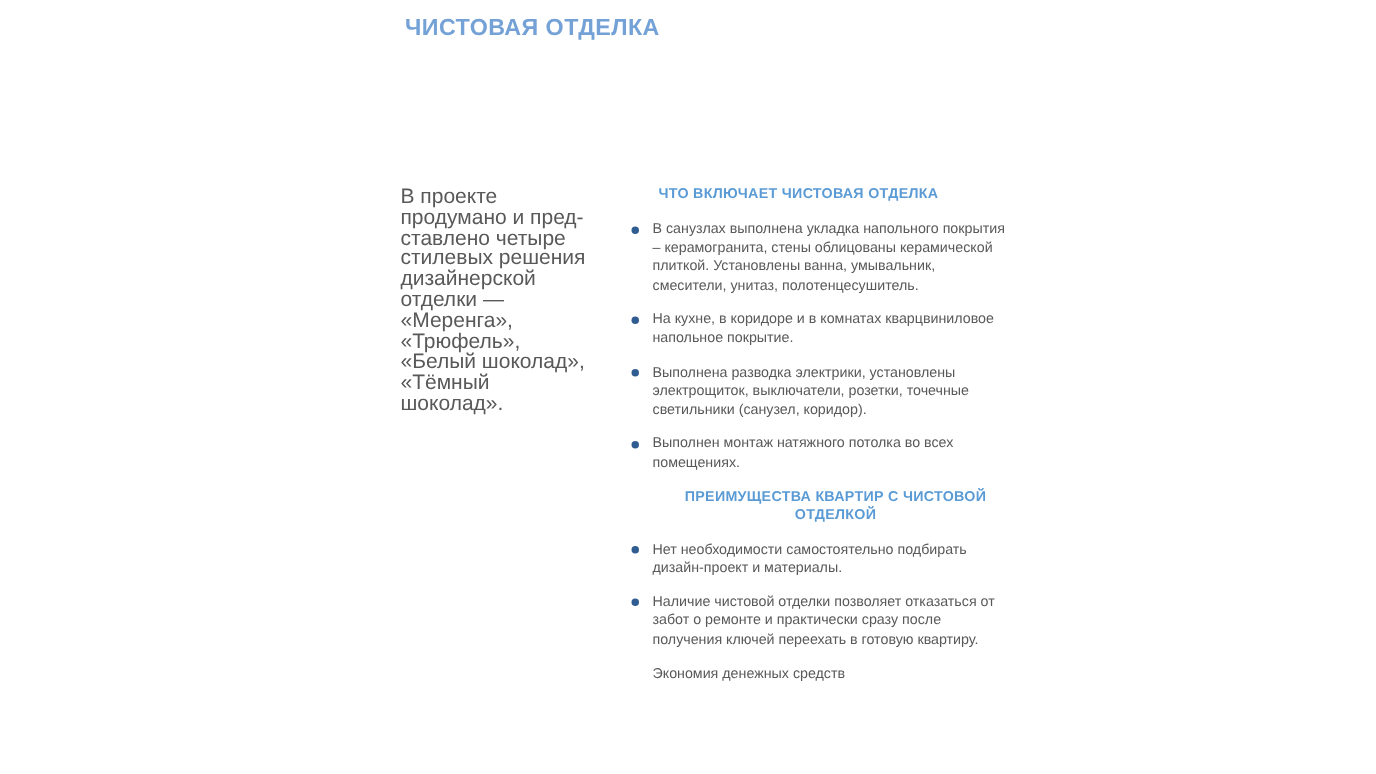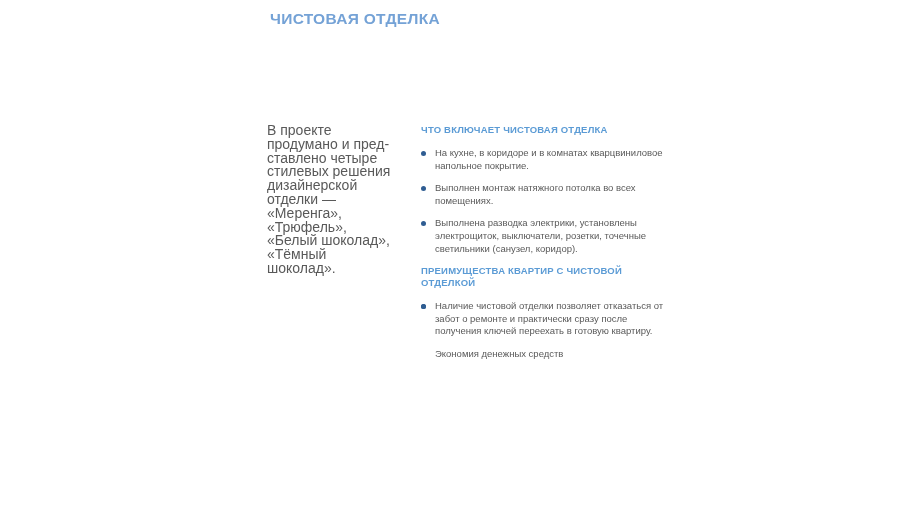--- a/index.html
+++ b/index.html
@@ -40,23 +40,25 @@
     top: 124px;
     width: 254px;
   }
   .section-heading {
     font-size: 9.5px;
     font-weight: 700;
     letter-spacing: 0.2px;
     color: #5b9bd5;
     line-height: 12px;
     margin-bottom: 11px;
+    margin-left: 18px;
   }
   .section-heading.second {
     margin-top: 6px;
+    text-align: center;
   }
   ul.bullet-list {
     list-style: none;
     margin: 0 0 5px 0;
     padding: 0;
   }
   ul.bullet-list li {
     position: relative;
     padding-left: 14px;
     font-size: 9.5px;
@@ -83,37 +85,42 @@
 
   <div class="intro-col">В проекте продумано и пред­ставлено четыре стилевых решения дизайнерской отделки — «Меренга», «Трюфель», «Белый шоколад», «Тёмный шоколад».</div>
 
   <div class="content-col">
 
     <h2 class="section-heading">ЧТО ВКЛЮЧАЕТ ЧИСТОВАЯ ОТДЕЛКА</h2>
 
     <ul class="bullet-list">
       <li>
         <span class="bullet-dot"></span>
+        <span>В санузлах выполнена укладка напольного покрытия – керамогранита, стены облицованы керамической плиткой. Установлены ванна, умывальник, смесители, унитаз, полотенцесушитель.</span>
+      </li>
+      <li>
+        <span class="bullet-dot"></span>
         <span>На кухне, в коридоре и в комнатах кварцвиниловое напольное покрытие.</span>
       </li>
       <li>
         <span class="bullet-dot"></span>
-        <span>Выполнен монтаж натяжного потолка во всех помещениях.</span>
+        <span>Выполнена разводка электрики, установлены электрощиток, выключатели, розетки, точечные светильники (санузел, коридор).</span>
       </li>
       <li>
         <span class="bullet-dot"></span>
-        <span>Выполнена разводка электрики, установлены электрощиток, выключатели, розетки, точечные светильники (санузел, коридор).</span>
+        <span>Выполнен монтаж натяжного потолка во всех помещениях.</span>
       </li>
     </ul>
 
     <h2 class="section-heading second">ПРЕИМУЩЕСТВА КВАРТИР С ЧИСТОВОЙ ОТДЕЛКОЙ</h2>
 
     <ul class="bullet-list">
       <li>
         <span class="bullet-dot"></span>
+        <span>Нет необходимости самостоятельно подбирать дизайн-проект и материалы.</span>
       </li>
       <li>
         <span class="bullet-dot"></span>
         <span>Наличие чистовой отделки позволяет отказаться от забот о ремонте и практически сразу после получения ключей переехать в готовую квартиру.</span>
       </li>
       <li>
         
         <span>Экономия денежных средств</span>
       </li>
     </ul>

